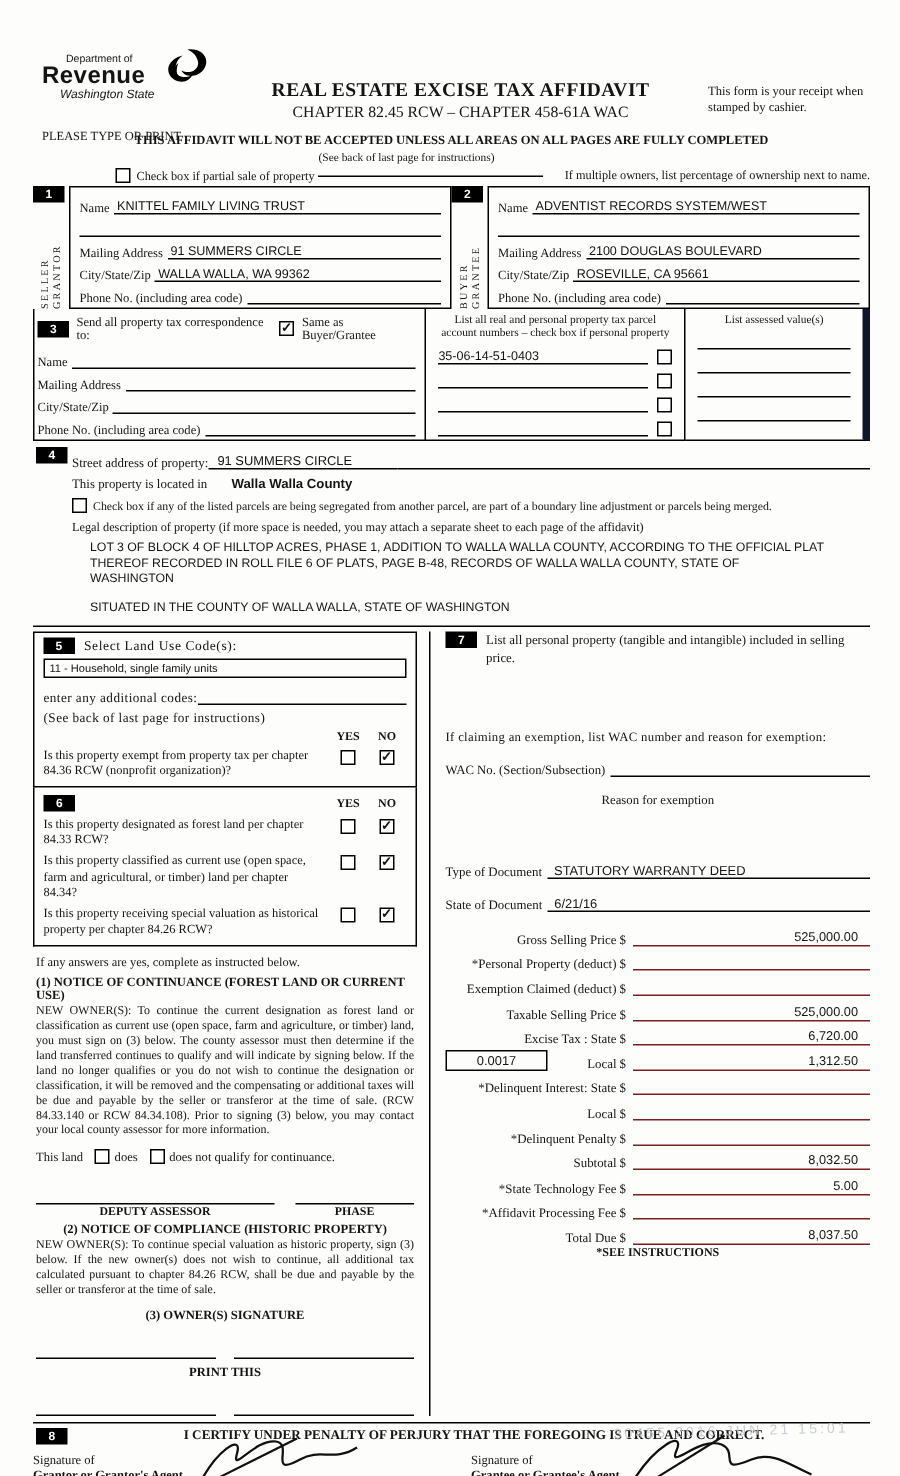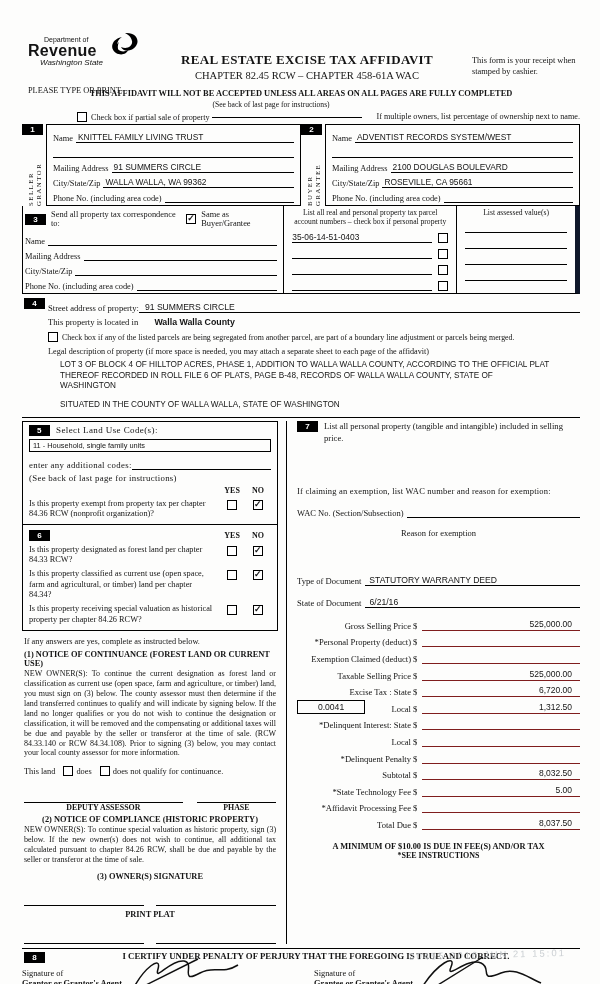--- a/index.html
+++ b/index.html
@@ -393,21 +393,21 @@
           <div class="l1">DEPUTY ASSESSOR</div>
           <div class="l2">PHASE</div>
         </div>
         <div class="ntitle ncenter">(2) NOTICE OF COMPLIANCE (HISTORIC PROPERTY)</div>
         <div class="nbody">NEW OWNER(S): To continue special valuation as historic property, sign (3) below. If the new owner(s) does not wish to continue, all additional tax calculated pursuant to chapter 84.26 RCW, shall be due and payable by the seller or transferor at the time of sale.</div>
         <div class="ntitle ncenter" style="margin-top:7px;">(3)  OWNER(S) SIGNATURE</div>
         <div class="twolines">
           <div></div>
           <div></div>
         </div>
-        <div class="ntitle ncenter" style="margin-top:4px;">PRINT PLAT</div>
+        <div class="ntitle ncenter" style="margin-top:4px;">PRINT THIS</div>
         <div class="twolines">
           <div></div>
           <div></div>
         </div>
       </div>
     </div>
 
     <div class="colR">
       <div class="s7head">
         <span class="nb">7</span>
@@ -448,21 +448,21 @@
             <span class="mlabel">Taxable Selling Price</span>
             <span class="dollar">$</span>
             <span class="mfill">525,000.00</span>
           </div>
         <div class="mrow">
             <span class="mlabel">Excise Tax : State</span>
             <span class="dollar">$</span>
             <span class="mfill">6,720.00</span>
           </div>
         <div class="mrow">
-            <span class="ratebox">0.0041</span>
+            <span class="ratebox">0.0017</span>
             <span class="mlabel">Local</span>
             <span class="dollar">$</span>
             <span class="mfill">1,312.50</span>
           </div>
         <div class="mrow">
             <span class="mlabel">*Delinquent Interest: State</span>
             <span class="dollar">$</span>
             <span class="mfill"></span>
           </div>
         <div class="mrow">
@@ -489,21 +489,20 @@
             <span class="mlabel">*Affidavit Processing Fee</span>
             <span class="dollar">$</span>
             <span class="mfill"></span>
           </div>
         <div class="mrow">
             <span class="mlabel">Total Due</span>
             <span class="dollar">$</span>
             <span class="mfill">8,037.50</span>
           </div>
       </div>
-      <div class="minnote">A MINIMUM OF $10.00 IS DUE IN FEE(S) AND/OR TAX</div>
       <div class="seeinstr">*SEE INSTRUCTIONS</div>
     </div>
   </div>
 
   <div class="sec8">
     <span class="nb">8</span>
     <div class="certify">I CERTIFY UNDER PENALTY OF PERJURY THAT THE FOREGOING IS TRUE AND CORRECT.</div>
     <div class="sigcols">
       <div class="sigcol">
         <div class="sigline">

